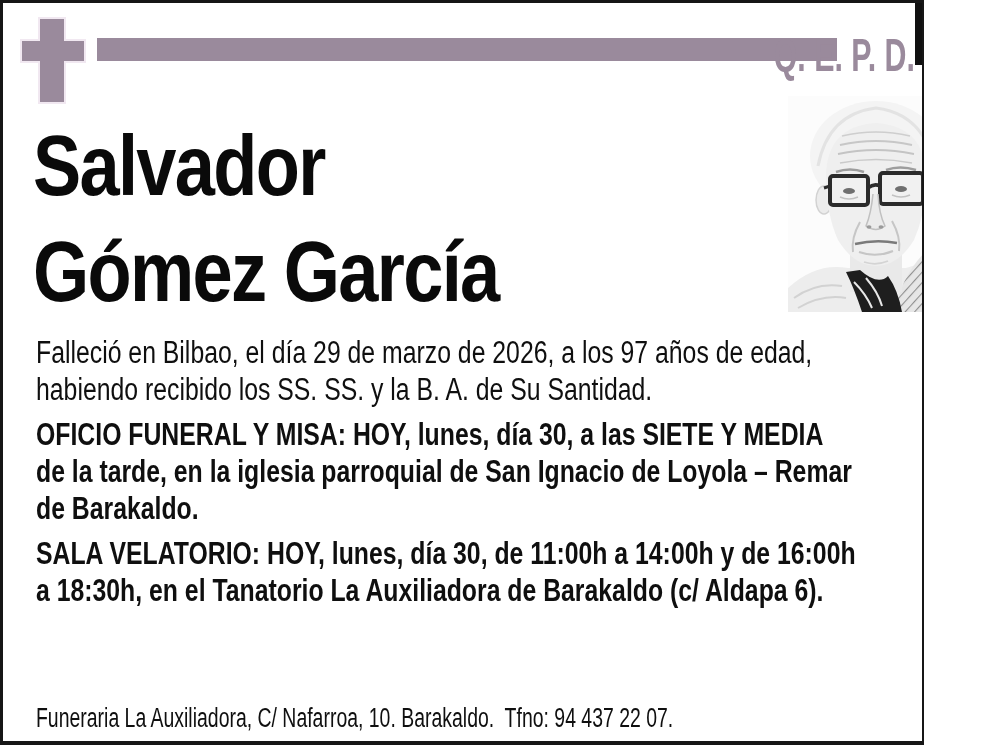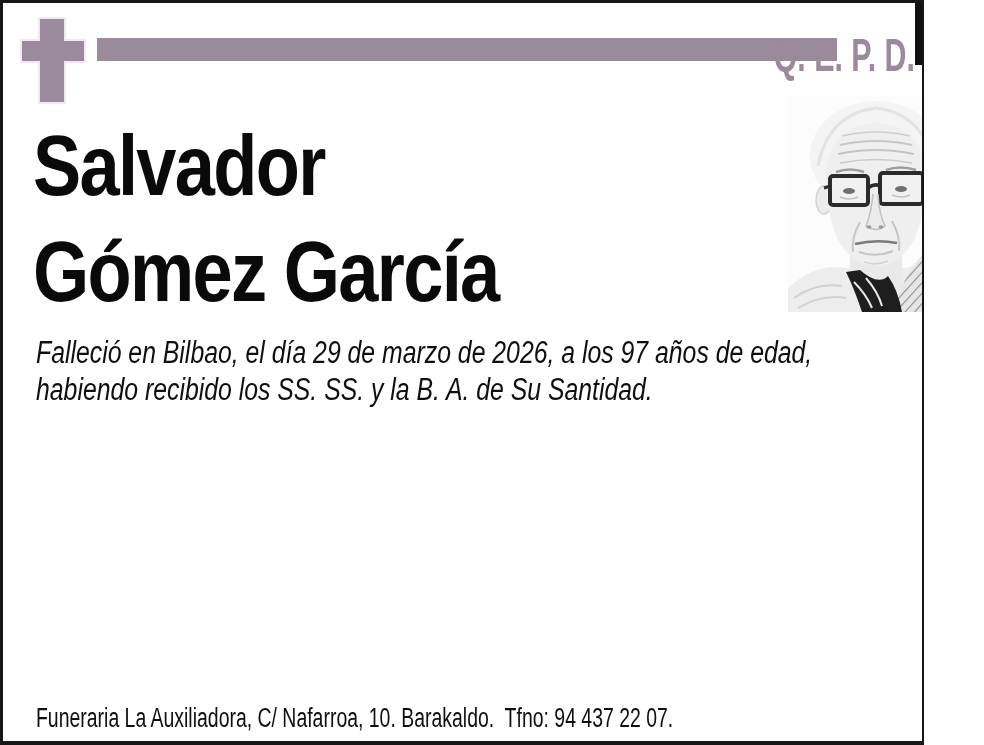--- a/index.html
+++ b/index.html
@@ -24,21 +24,21 @@
     transform:scaleX(0.66);transform-origin:100% 0;
   }
   .name{
     position:absolute;left:30px;top:110px;margin:0;
     font-size:85px;font-weight:700;line-height:106px;
     letter-spacing:-2px;color:#0a0a0a;
     transform:scaleX(0.85);transform-origin:0 0;white-space:pre;
   }
   .photo{position:absolute;left:785px;top:93px;width:177px;height:216px;}
   .content{position:absolute;left:33px;top:331px;width:930px;}
-  .para{margin:0 0 8px 0;font-style:italic;}
+  .para{margin:0 0 8px 0;}
   .line{
     font-size:31px;line-height:37px;white-space:pre;
     transform:scaleX(0.8);transform-origin:0 50%;
   }
   .para.bold .line{font-weight:700;}
   .footer-line{
     position:absolute;left:33px;top:698px;
     font-size:27px;line-height:34px;white-space:pre;
     transform:scaleX(0.72);transform-origin:0 50%;
   }
@@ -115,19 +115,28 @@
       <path d="M58,176 Q66,192 74,216 L114,216 Q110,194 100,180 Q90,190 72,174 Z" fill="#1e1e1e"></path>
       <path d="M66,186 Q78,198 84,212 M78,182 Q90,196 94,210" stroke="#e8e8e8" stroke-width="2" fill="none"></path>
     </svg>
   </div>
 
   <div class="content">
     <div class="para">
       <div class="line">Falleció en Bilbao, el día 29 de marzo de 2026, a los 97 años de edad,</div>
       <div class="line">habiendo recibido los SS. SS. y la B. A. de Su Santidad.</div>
     </div>
+    <div class="para bold">
+      <div class="line">OFICIO FUNERAL Y MISA: HOY, lunes, día 30, a las SIETE Y MEDIA</div>
+      <div class="line">de la tarde, en la iglesia parroquial de San Ignacio de Loyola – Remar</div>
+      <div class="line">de Barakaldo.</div>
+    </div>
+    <div class="para bold">
+      <div class="line">SALA VELATORIO: HOY, lunes, día 30, de 11:00h a 14:00h y de 16:00h</div>
+      <div class="line">a 18:30h, en el Tanatorio La Auxiliadora de Barakaldo (c/ Aldapa 6).</div>
+    </div>
   </div>
 
   <div class="footer-line">Funeraria La Auxiliadora, C/ Nafarroa, 10. Barakaldo.  Tfno: 94 437 22 07.</div>
 
   <div class="scan-artifact"></div>
 
 </div>
 
 </body></html>

